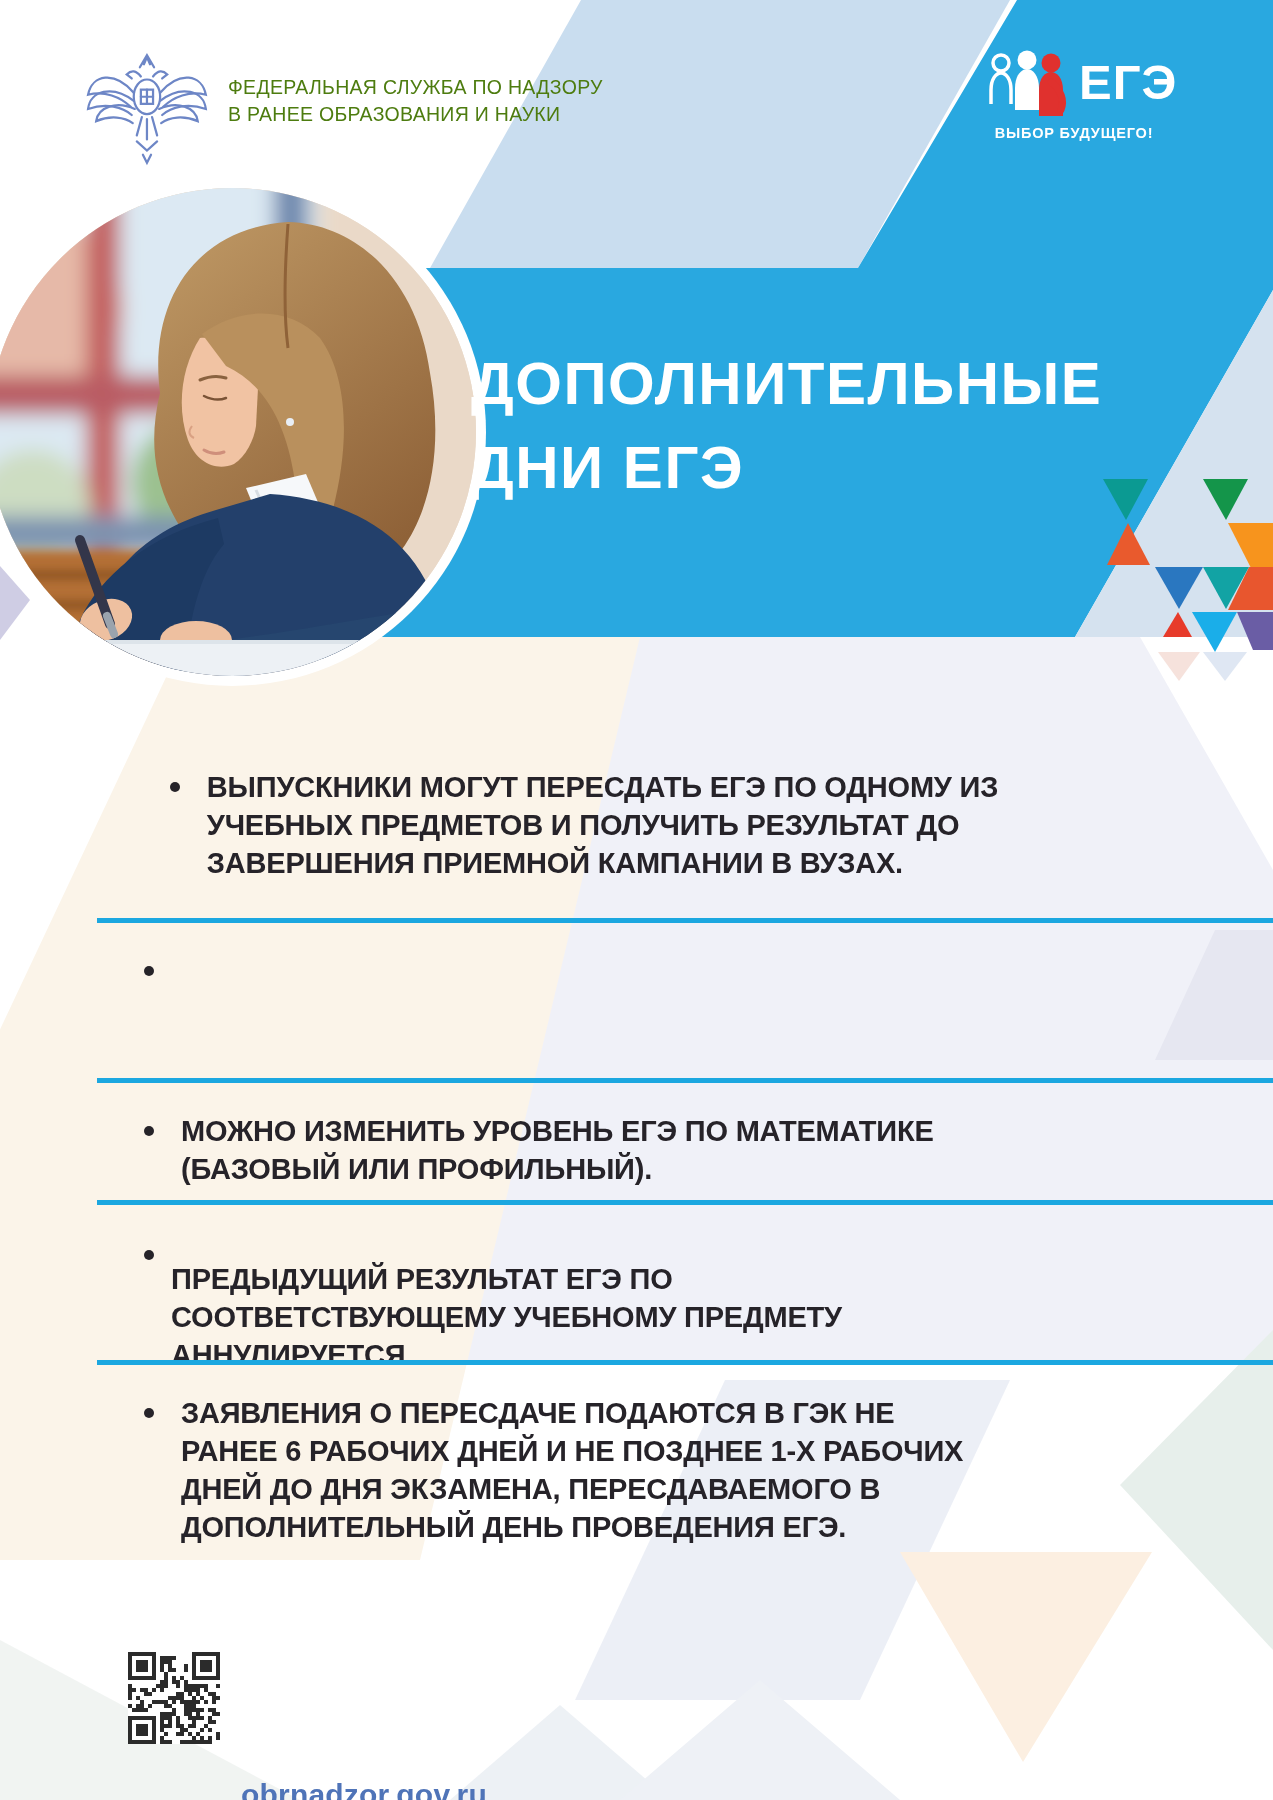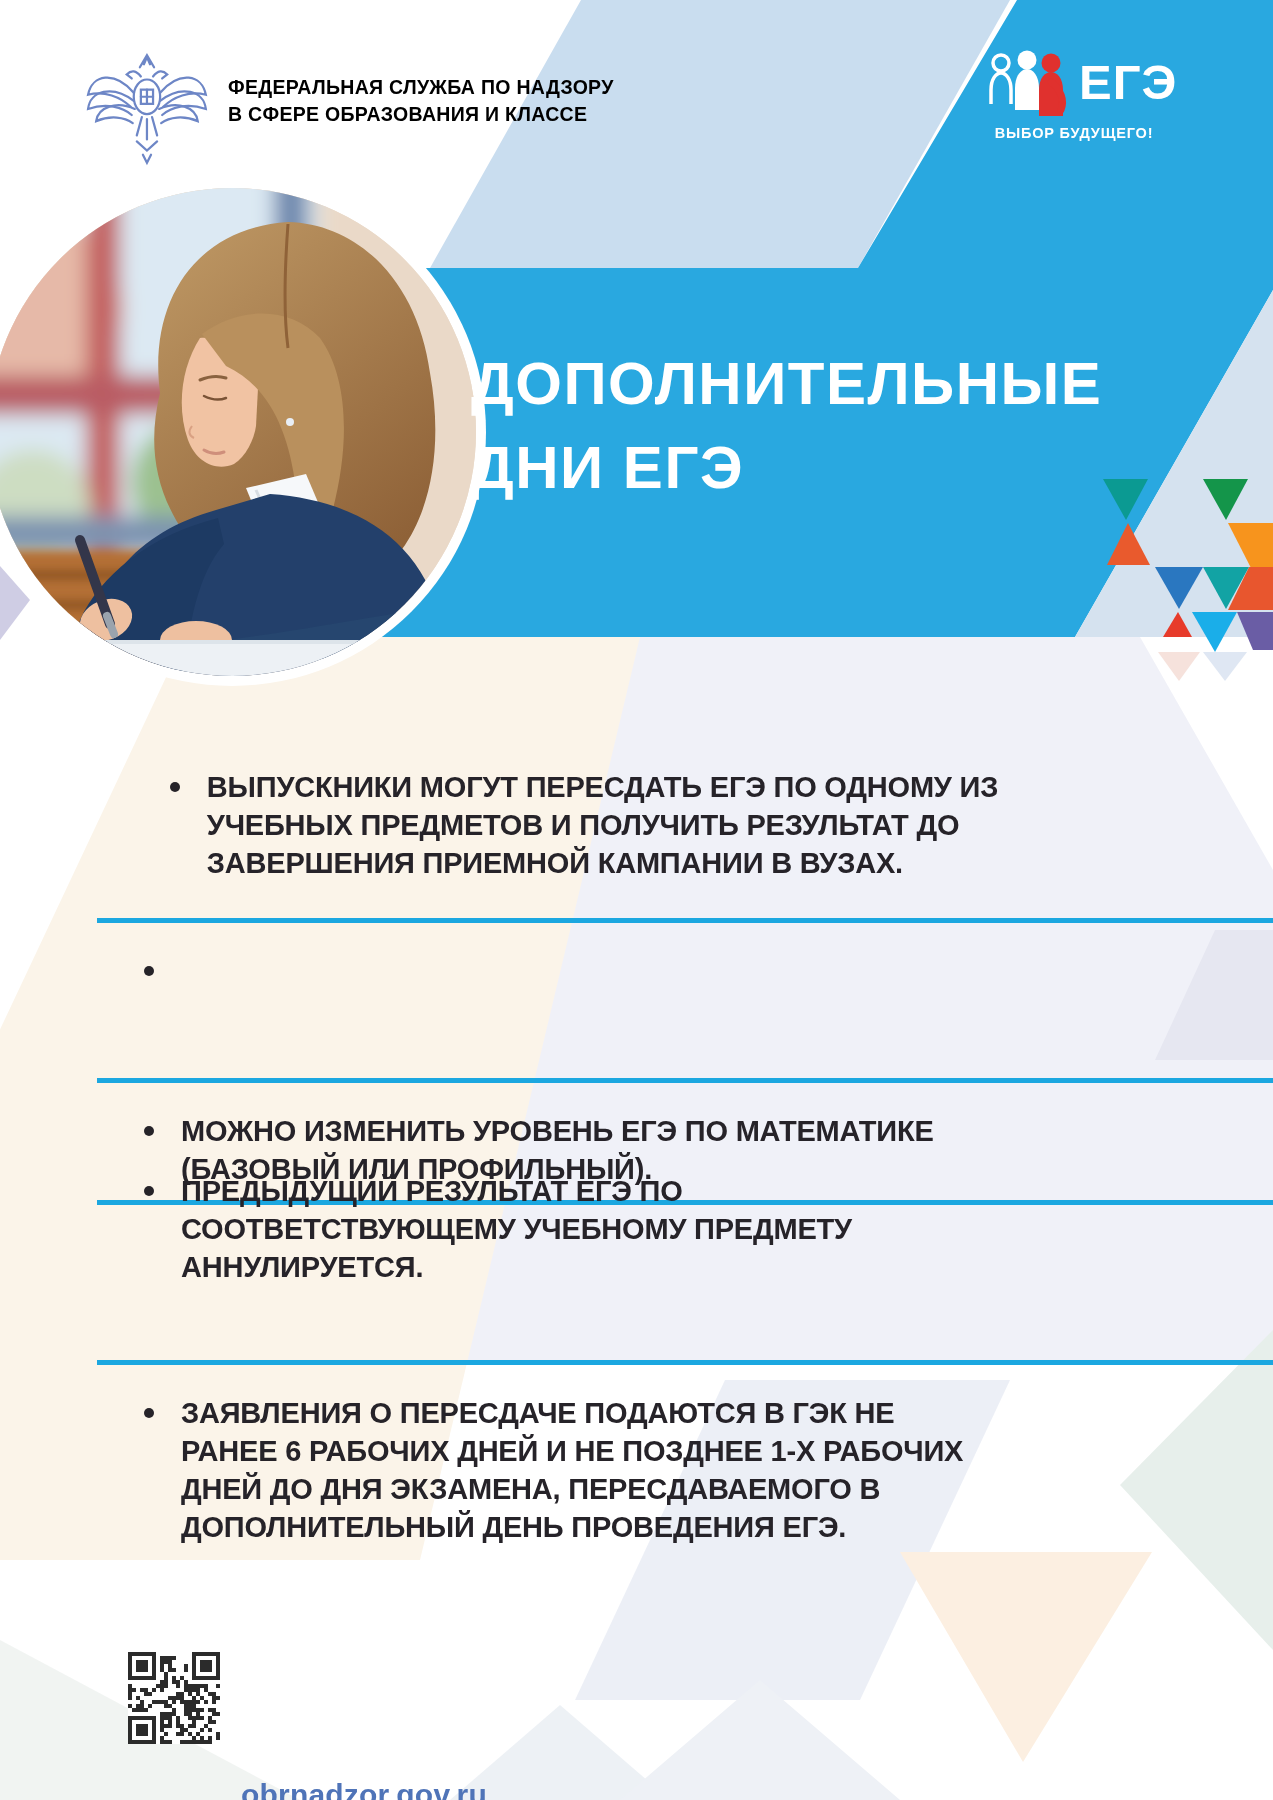--- a/index.html
+++ b/index.html
@@ -6,21 +6,21 @@
   .poster{
     position:relative;width:1273px;height:1800px;margin:0 auto;
     background:#ffffff;overflow:hidden;
     font-family:"Liberation Sans",sans-serif;
   }
   .abs{position:absolute;}
   
   .emblem{left:84px;top:52px;width:132px;height:122px;}
   .agency{
     left:228px;top:74px;width:420px;
-    color:#000000;font-size:19.5px;font-weight:700;line-height:27px;letter-spacing:.3px;
+    color:#4d7c0f;font-size:19.5px;font-weight:400;line-height:27px;letter-spacing:.3px;
   }
   
   .egelogo{left:985px;top:48px;width:200px;height:110px;color:#fff;}
   .egelogo .row{display:flex;align-items:center;}
   .ege-text{font-size:49px;font-weight:700;letter-spacing:1px;line-height:1;margin-left:2px;}
   .ege-slogan{font-size:14.5px;font-weight:700;letter-spacing:.8px;margin-top:9px;text-align:center;width:178px;}
   
   .title{
     left:471px;top:342px;width:720px;
     color:#ffffff;font-size:60px;font-weight:700;line-height:84px;letter-spacing:1.5px;
@@ -157,21 +157,21 @@
       <path d="M75,40 C94,18 116,22 120,42 C104,38 88,44 78,54"></path>
       <path d="M75,48 C96,32 118,38 120,56 C102,50 86,54 77,62"></path>
       <path d="M74,56 C92,48 110,54 112,68 C98,62 84,64 76,70"></path>
       <path d="M57,64 l-5,18 M62,66 v20 M67,64 l5,18"></path>
       <path d="M52,88 l10,9 10,-9"></path>
       <path d="M58,101 l4,8 4,-8"></path>
     </g>
   </svg>
   <div class="abs agency">
     <div>ФЕДЕРАЛЬНАЯ СЛУЖБА ПО НАДЗОРУ</div>
-    <div>В СФЕРЕ ОБРАЗОВАНИЯ И КЛАССЕ</div>
+    <div>В РАНЕЕ ОБРАЗОВАНИЯ И НАУКИ</div>
   </div>
 
   <div class="abs title">ДОПОЛНИТЕЛЬНЫЕ
 ДНИ ЕГЭ</div>
 
   <div class="abs egelogo">
     <div class="row">
       <svg width="92" height="68" viewBox="0 0 92 68">
         <circle cx="16" cy="15" r="8" stroke="#ffffff" stroke-width="3.5" fill="none"></circle>
         <path d="M6,56 V42 C6,31 11,25 16,25 C21,25 26,31 26,42 V56" stroke="#ffffff" stroke-width="3.5" fill="none"></path>
@@ -200,21 +200,21 @@
     </div>
     <div class="divider" style="top:1078px;"></div>
 
     <div class="bullet" style="top:1112px;">
       <span class="dot"></span>
       <span class="btext">МОЖНО ИЗМЕНИТЬ УРОВЕНЬ ЕГЭ ПО МАТЕМАТИКЕ
 (БАЗОВЫЙ ИЛИ ПРОФИЛЬНЫЙ).</span>
     </div>
     <div class="divider" style="top:1200px;"></div>
 
-    <div class="bullet" style="top:1172px;">
+    <div class="bullet" style="top:1236px;flex-direction:column;">
       <span class="dot"></span>
       <span class="btext">ПРЕДЫДУЩИЙ РЕЗУЛЬТАТ ЕГЭ ПО
 СООТВЕТСТВУЮЩЕМУ УЧЕБНОМУ ПРЕДМЕТУ
 АННУЛИРУЕТСЯ.</span>
     </div>
     <div class="divider" style="top:1360px;"></div>
 
     <div class="bullet" style="top:1394px;">
       <span class="dot"></span>
       <span class="btext">ЗАЯВЛЕНИЯ О ПЕРЕСДАЧЕ ПОДАЮТСЯ В ГЭК НЕ

